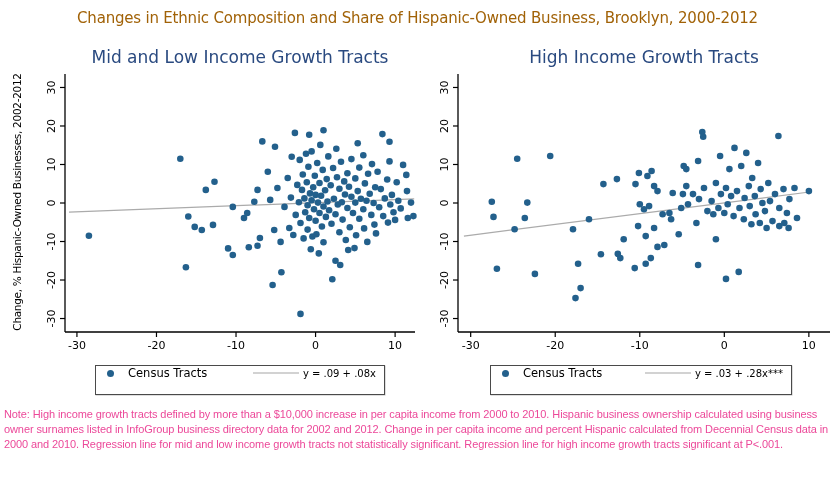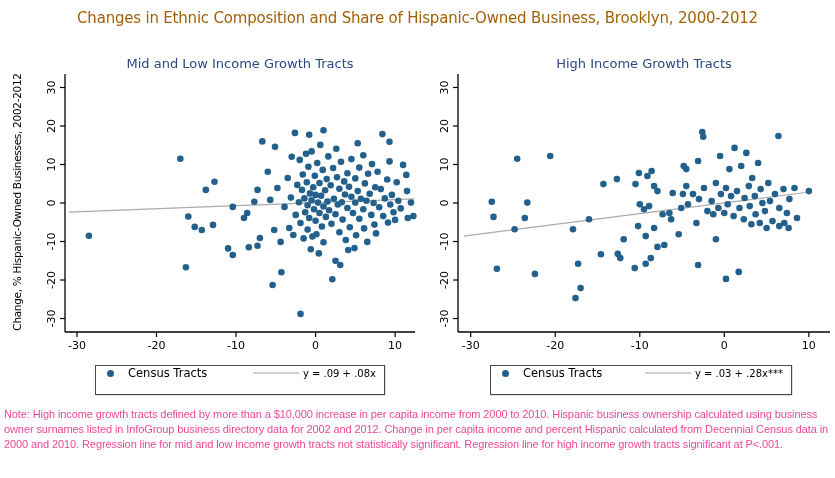--- a/index.html
+++ b/index.html
@@ -5,21 +5,21 @@
   * { margin:0; padding:0; box-sizing:border-box; }
   html,body { background:#ffffff; }
   body { width:835px; height:478px; font-family:"DejaVu Sans", sans-serif; position:relative; overflow:hidden; }
   .figure { position:relative; width:835px; height:478px; background:#ffffff; }
   .figure-title { position:absolute; top:9px; left:0; width:835px; text-align:center;
                   font-size:15px; letter-spacing:-0.2px; }
   .charts-row { position:absolute; top:40px; left:0; width:835px; height:360px; }
   .panel { position:absolute; top:0; width:417px; height:360px; overflow:visible; }
   .panel.left { left:0; }
   .panel.right { left:418px; }
-  .panel-title { position:absolute; top:16px; font-size:13px; text-align:center; }
+  .panel-title { position:absolute; top:7px; font-size:17px; text-align:center; }
   .plot-svg { position:absolute; top:0; left:0; width:417px; height:330px; overflow:visible; }
   .y-axis-label { position:absolute; white-space:nowrap; font-size:10.5px; letter-spacing:-0.3px;
                   color:#000; text-align:center; transform:rotate(-90deg); }
   .x-axis-label { position:absolute; top:325px; font-size:10px; color:#000; text-align:center;font-family:Liberation Mono, monospace; }
   .legend { position:absolute; top:325px; height:30px; background:#fff;
             border:1.4px solid #4a4a4a; box-shadow:0.5px 0.5px 0 #bdbdbd;
             display:flex; align-items:center; padding:0 8px 14px 11px; }
   .legend-marker { width:7px; height:7px; border-radius:50%; flex:0 0 auto; }
   .legend-marker-label { font-size:11.5px; color:#000; margin-left:14px; }
   .legend-line { width:46px; height:2px; flex:0 0 auto; margin-left:auto; }

